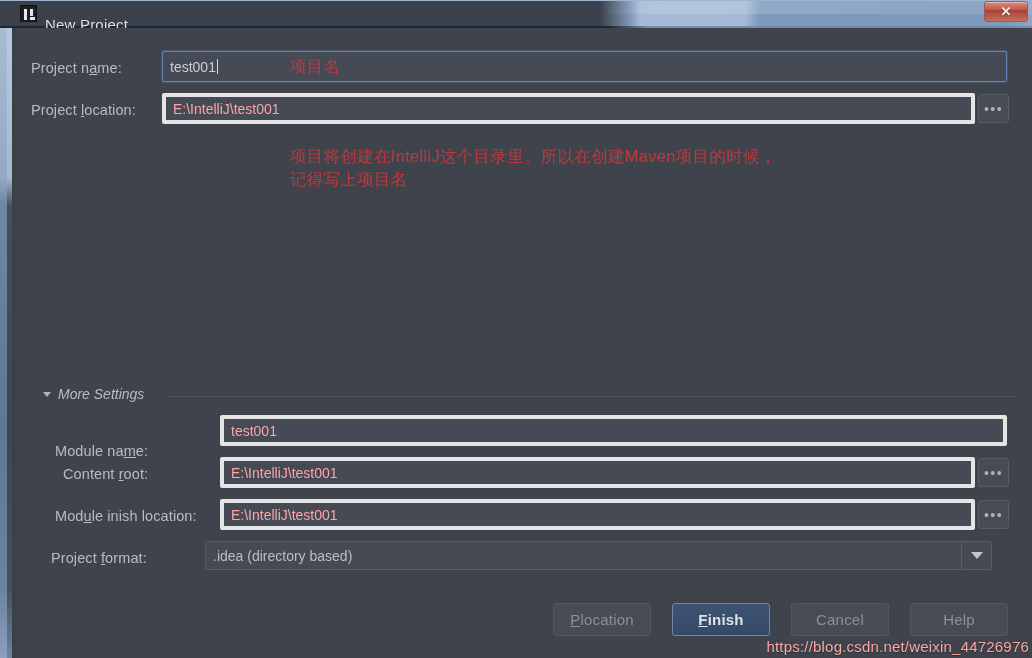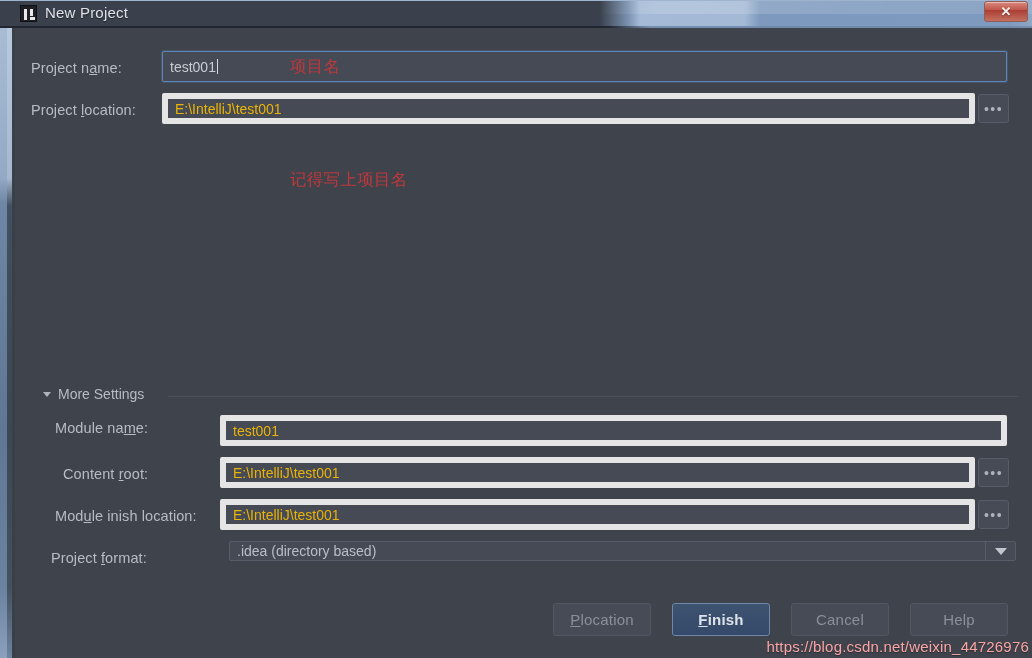--- a/index.html
+++ b/index.html
@@ -72,21 +72,21 @@
     position: absolute; left: 9px; top: 3px;
     width: 3px; height: 7px; background: #e8e8ea;
   }
   .app-icon .bar-b {
     position: absolute; left: 9px; top: 11px;
     width: 5px; height: 3px; background: #e8e8ea;
   }
 
   .window-title {
     position: absolute;
-    left: 45px; top: 4px;
+    left: 45px; top: 16px;
     font-size: 15px;
     color: #dfe3e8;
     letter-spacing: 0.2px;
     text-shadow: 0 1px 1px rgba(0,0,0,0.5);
     white-space: nowrap;
   }
 
   .close-btn {
     position: absolute;
     right: 4px; top: 1px;
@@ -155,24 +155,24 @@
     font-size: 14.5px;
     color: #b7bcc4;
     white-space: nowrap;
     letter-spacing: 0.1px;
   }
   .label .mn { text-decoration: underline; }
 
   .textfield {
     position: absolute;
     background: #454a54;
-    border: 6px solid #e5e5e5;
+    border: 4px solid #e5e5e5;
     border-radius: 2px;
     font-size: 14px;
-    color: #eab308;
+    color: #fca5a5;
     padding: 0 7px;
     display: flex;
     align-items: center;
     white-space: nowrap;
     overflow: hidden;
     cursor: text;
   }
   .textfield.focused {
     border: 1px solid #5d86b8;
     box-shadow: 0 0 0 1px rgba(93,134,184,0.28);
@@ -214,20 +214,21 @@
     letter-spacing: 0.3px;
   }
 
   
   .group-toggle {
     position: absolute;
     left: 28px; top: 386px;
     display: flex;
     align-items: center;
     cursor: pointer;
+    font-style: italic;
   }
   .tri-down {
     width: 0; height: 0;
     border-left: 4.5px solid transparent;
     border-right: 4.5px solid transparent;
     border-top: 5px solid #b0b5bd;
     margin-right: 7px;
   }
   .group-label {
     font-size: 14px;
@@ -351,29 +352,30 @@
     <div class="label" style="left:16px; top:102px;"><span>Project </span><span class="mn">l</span><span>ocation:</span></div>
 
     <div class="textfield" style="left:147px; top:93px; width:813px; height:31px;">
         <span>E:\IntelliJ\test001</span>
       </div>
 
     <div class="browse-btn" style="left:963px; top:94px;">
       <span>•••</span>
     </div>
 
+    <div class="annot" style="left:275px; top:145px;">项目将创建在IntelliJ这个目录里。所以在创建Maven项目的时候，</div>
     <div class="annot" style="left:275px; top:168px;">记得写上项目名</div>
 
     <div class="group-toggle">
       <div class="tri-down"></div>
       <div class="group-label">More Settings</div>
     </div>
     <div class="group-line"></div>
 
-    <div class="label" style="left:40px; top:420px;"><span>Module na</span><span class="mn">m</span><span>e:</span></div>
+    <div class="label" style="left:40px; top:443px;"><span>Module na</span><span class="mn">m</span><span>e:</span></div>
 
     <div class="textfield" style="left:205px; top:415px; width:787px; height:31px;">
         <span>test001</span>
       </div>
 
     <div class="label" style="left:48px; top:466px;"><span>Content </span><span class="mn">r</span><span>oot:</span></div>
 
     <div class="textfield" style="left:205px; top:457px; width:755px; height:31px;">
         <span>E:\IntelliJ\test001</span>
       </div>
@@ -387,21 +389,21 @@
     <div class="textfield" style="left:205px; top:499px; width:755px; height:31px;">
         <span>E:\IntelliJ\test001</span>
       </div>
 
     <div class="browse-btn" style="left:963px; top:500px;">
       <span>•••</span>
     </div>
 
     <div class="label" style="left:36px; top:550px;"><span>Project </span><span class="mn">f</span><span>ormat:</span></div>
 
-    <div class="dropdown" style="left:214px; top:541px; width:787px; height:20px;justify-content:flex-end;">
+    <div class="dropdown" style="left:190px; top:541px; width:787px; height:29px;justify-content:flex-end;">
       <div class="dd-text">.idea (directory based)</div>
       <div class="dd-arrow">
           <i></i>
         </div>
     </div>
 
     <div class="btn disabled" style="left:538px; top:603px; width:98px;">
         <span></span>
         <span class="mn">P</span>
         <span>location</span>

